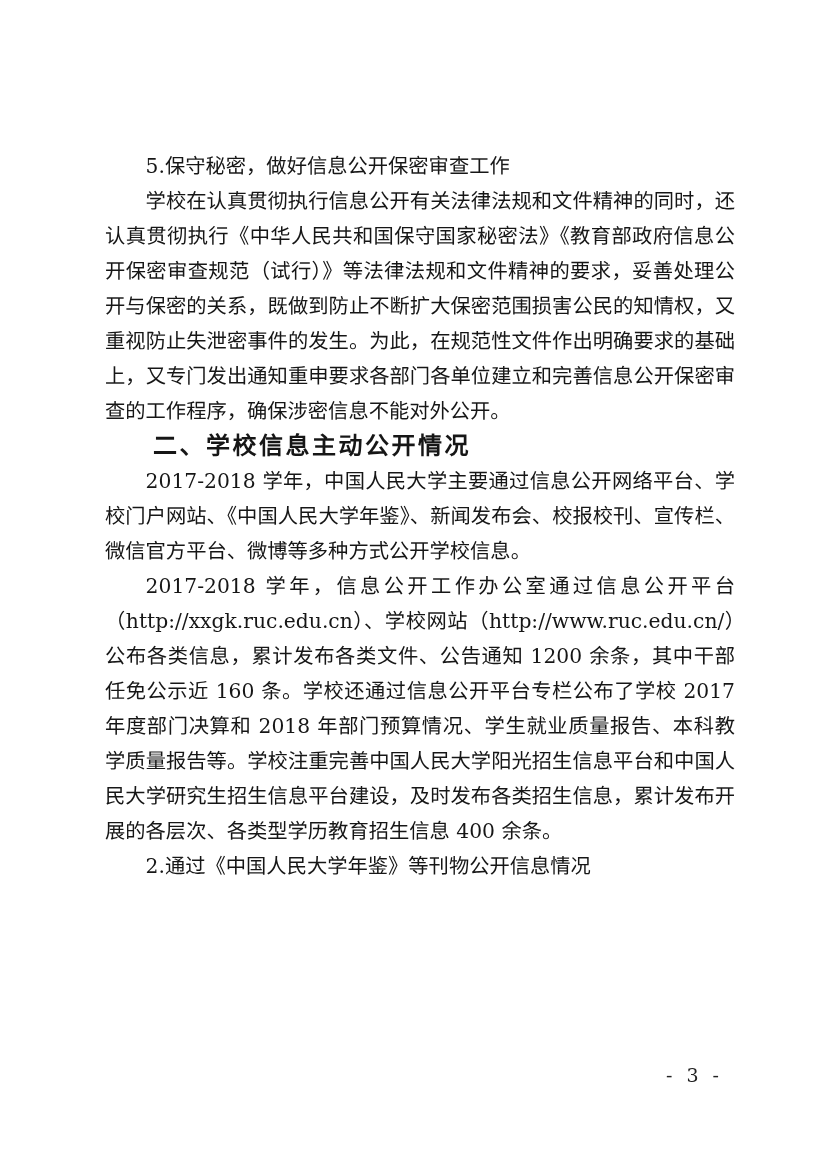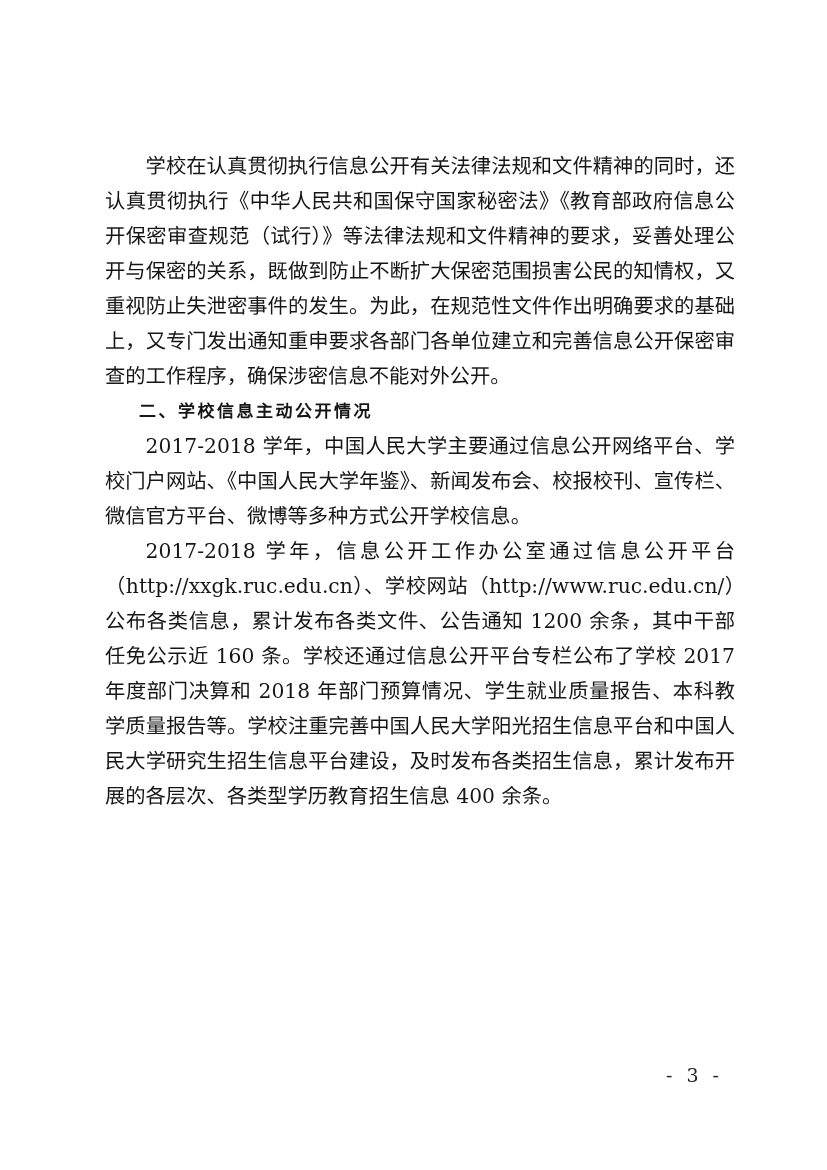--- a/index.html
+++ b/index.html
@@ -39,40 +39,42 @@
   }
   .item-head {
     text-indent: 2em;
     text-align: left;
     white-space: nowrap;
   }
   .sec-head {
     text-indent: 2em;
     font-family: "DejaVu Sans", "Liberation Sans", sans-serif;
     font-weight: bold;
-    font-size: 17px;
+    font-size: 24px;
     letter-spacing: 2.5px;
     white-space: nowrap;
   }
   .page-footer {
     position: absolute;
     top: 1062px;
     right: 104px;
     font-size: 19px;
     line-height: 26px;
     letter-spacing: 4px;
     color: #222222;
   }
 </style>
 </head>
 <body>
 
 <div class="page">
   <main class="content">
+    <p class="item-head">5.保守秘密，做好信息公开保密审查工作</p>
     <p class="para">学校在认真贯彻执行信息公开有关法律法规和文件精神的同时，还认真贯彻执行《中华人民共和国保守国家秘密法》《教育部政府信息公开保密审查规范（试行）》等法律法规和文件精神的要求，妥善处理公开与保密的关系，既做到防止不断扩大保密范围损害公民的知情权，又重视防止失泄密事件的发生。为此，在规范性文件作出明确要求的基础上，又专门发出通知重申要求各部门各单位建立和完善信息公开保密审查的工作程序，确保涉密信息不能对外公开。</p>
     <h2 class="sec-head">二、学校信息主动公开情况</h2>
     <p class="para">2017-2018 学年，中国人民大学主要通过信息公开网络平台、学校门户网站、《中国人民大学年鉴》、新闻发布会、校报校刊、宣传栏、微信官方平台、微博等多种方式公开学校信息。</p>
     <p class="para">2017-2018 学年，信息公开工作办公室通过信息公开平台（http://xxgk.ruc.edu.cn）、学校网站（http://www.ruc.edu.cn/）公布各类信息，累计发布各类文件、公告通知 1200 余条，其中干部任免公示近 160 条。学校还通过信息公开平台专栏公布了学校 2017 年度部门决算和 2018 年部门预算情况、学生就业质量报告、本科教学质量报告等。学校注重完善中国人民大学阳光招生信息平台和中国人民大学研究生招生信息平台建设，及时发布各类招生信息，累计发布开展的各层次、各类型学历教育招生信息 400 余条。</p>
+    <p class="item-head">2.通过《中国人民大学年鉴》等刊物公开信息情况</p>
   </main>
   <footer class="page-footer">
     <span>- 3 -</span>
   </footer>
 </div>
 
 </body></html>

